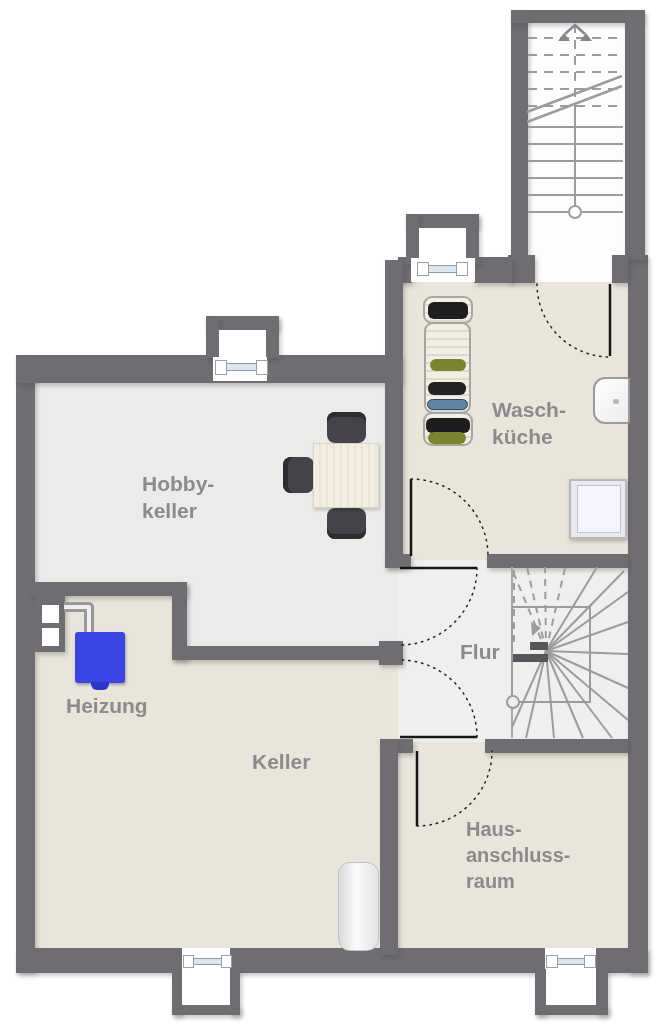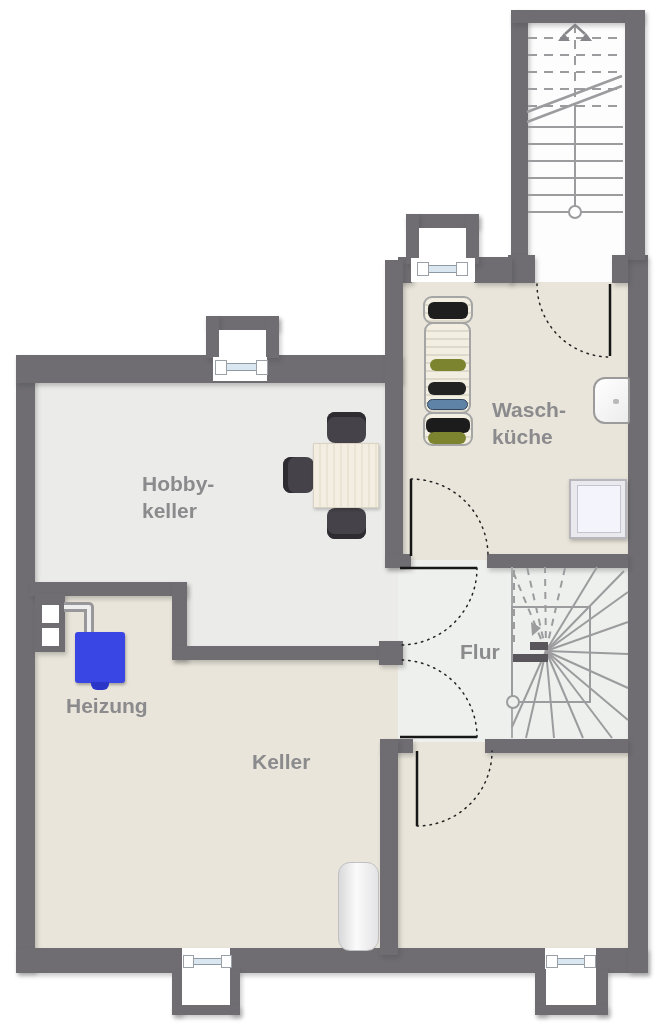--- a/index.html
+++ b/index.html
@@ -129,20 +129,25 @@
     <span>Wasch-</span>
     <span>küche</span>
   </div>
   <div class="lbl" style="left:142px;top:470px">
     <span>Hobby-</span>
     <span>keller</span>
   </div>
   <div class="lbl" style="left:460px;top:638px">Flur</div>
   <div class="lbl" style="left:66px;top:692px">Heizung</div>
   <div class="lbl" style="left:252px;top:748px">Keller</div>
+  <div class="lbl" style="left:466px;top:816px;font-size:20px;line-height:26px">
+    <span>Haus-</span>
+    <span>anschluss-</span>
+    <span>raum</span>
+  </div>
 
   <svg width="660" height="1023" viewBox="0 0 660 1023">
 
     <g>
       <path d="M64,607 L89,607 L89,633" fill="none" stroke="#98989a" stroke-width="10" stroke-linejoin="round"></path>
       <path d="M64,607 L89,607 L89,633" fill="none" stroke="#efefef" stroke-width="4" stroke-linejoin="round"></path>
     </g>
 
     <g stroke="#9c9b9e" stroke-width="2" fill="none">
       <g stroke-dasharray="9 7">

